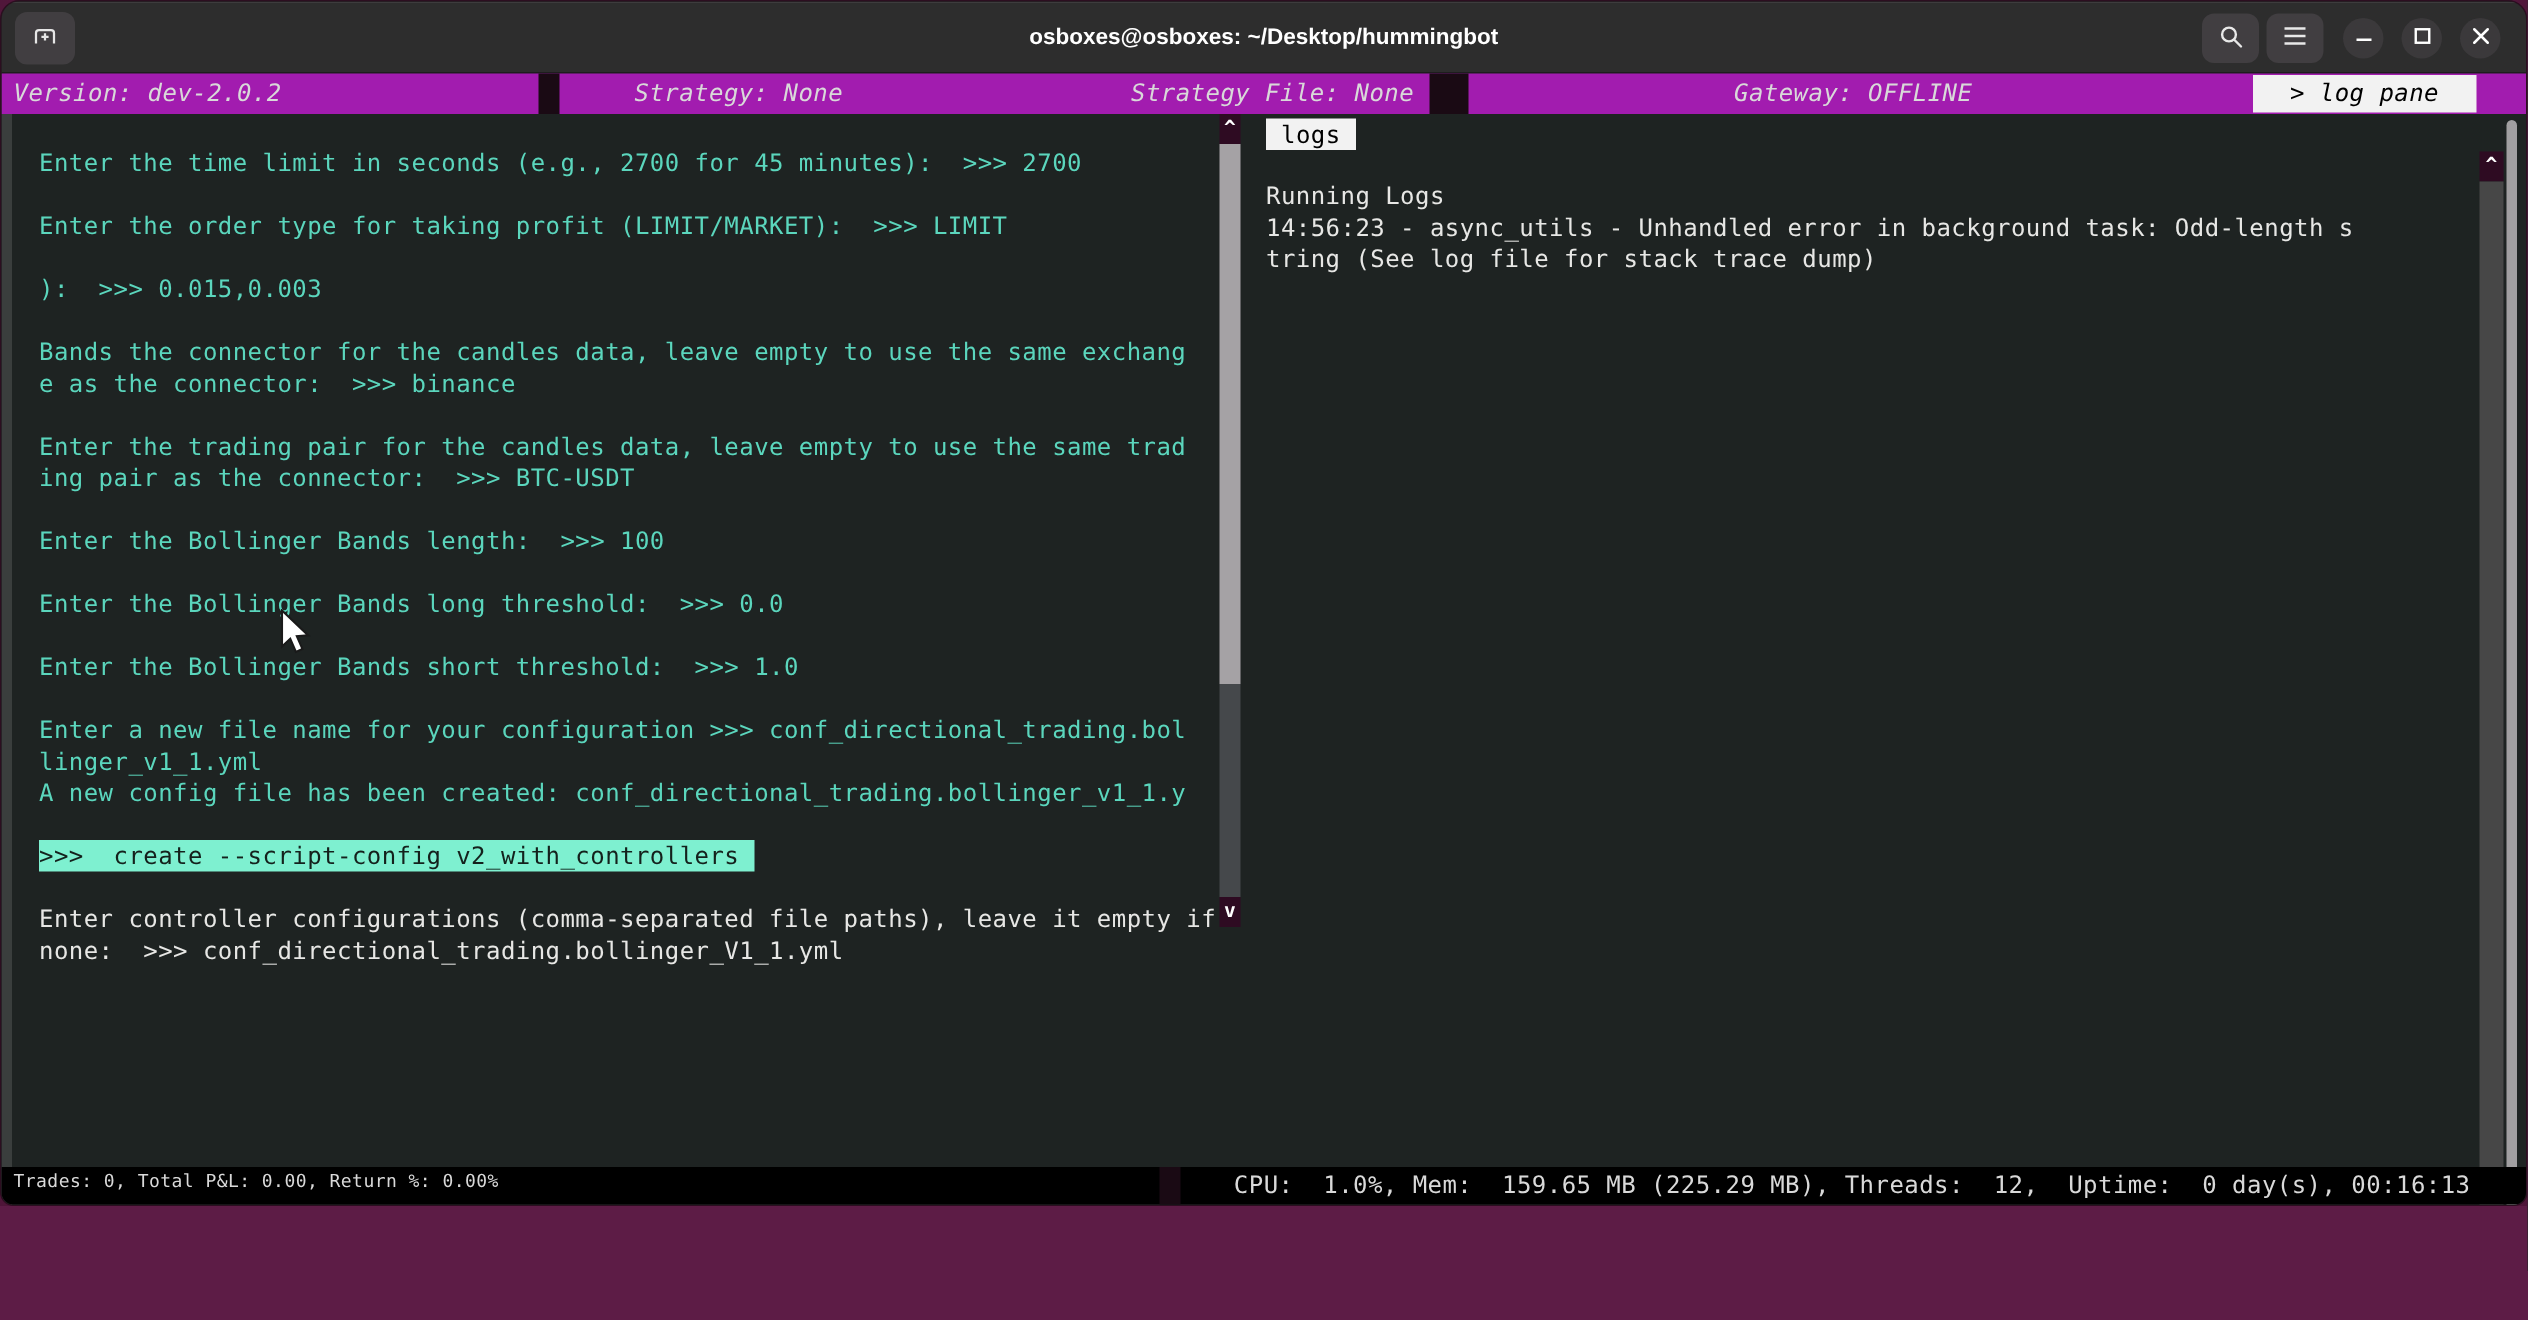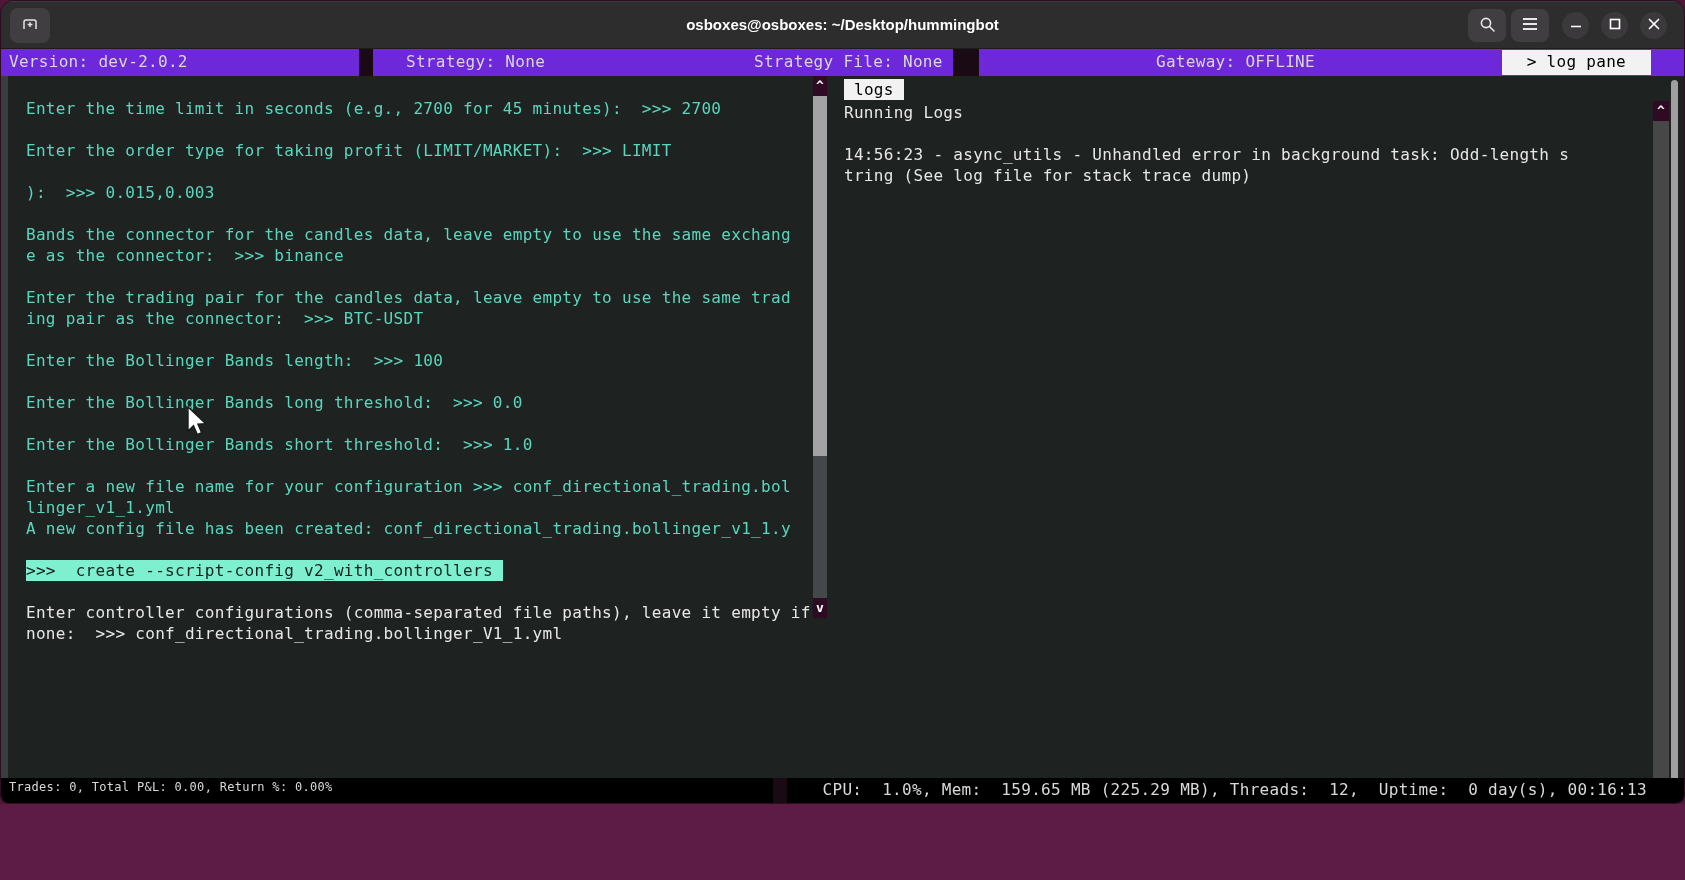--- a/index.html
+++ b/index.html
@@ -14,21 +14,21 @@
   .titlebar { position:absolute; top:0; left:0; right:0; height:48px; background:#2d2d2d;
               border-bottom:1px solid #1e1d1e; box-shadow:inset 0 1px 0 #3d3c3d; }
   .tb-btn { position:absolute; top:8px; width:38px; height:33px; border:none; border-radius:8px;
             background:#413e41; display:flex; align-items:center; justify-content:center; cursor:pointer; }
   .circle-btn { position:absolute; top:11px; width:27px; height:27px; border:none; border-radius:50%;
             background:#3b393b; display:flex; align-items:center; justify-content:center; cursor:pointer; }
   .title { position:absolute; left:0; right:0; top:0; height:48px; line-height:48px; text-align:center;
            color:#ffffff; font-family:"Liberation Sans", sans-serif; font-weight:bold; font-size:15px; }
 
   
-  .topbar { position:absolute; top:48px; left:0; right:0; height:27px; background:#6d28d9; }
+  .topbar { position:absolute; top:48px; left:0; right:0; height:27px; background:#a21caf;font-style:italic; }
   .seg-gap { position:absolute; top:0; bottom:0; background:#1a0a14; }
   .tb-label { position:absolute; top:3px; color:#d9d9d9; font-size:16px; letter-spacing:.3px; white-space:pre; }
   .logpane-toggle { position:absolute; right:33px; top:1px; height:25px; line-height:24px; background:#f2f2f2;
            color:#000; font-size:16px; letter-spacing:.3px; padding:0 25px; white-space:pre; cursor:pointer; }
 
   
   .main { position:absolute; top:75px; left:0; right:0; height:780px; background:var(--term_bg); }
   .left-strip { position:absolute; left:0; top:0; width:7px; height:780px; background:#3a3e3d; }
 
   .output-pane { position:absolute; left:25px; top:22px; }
@@ -41,22 +41,22 @@
   .lscroll { position:absolute; left:812px; top:0; width:14px; display:flex; flex-direction:column; cursor:pointer; }
   .scell { height:20px; background:var(--scroll_arrow_bg); color:#fff; font-size:13px; font-weight:bold;
            text-align:center; line-height:19px; }
   .lthumb { height:360px; background:#a5a2a5; }
   .ltrack { height:142px; background:#45484b; }
 
   
   .log-pane { position:absolute; left:843px; top:0; width:800px; }
   .log-tab { display:inline-block; margin-top:3px; height:21px; line-height:21px; background:#f2f2f2;
              color:#000; font-size:16px; letter-spacing:.3px; padding:0 10px; cursor:pointer; }
-  .log-heading { margin-top:2px; height:21px; line-height:21px; color:#e7e7e5; font-size:16px; letter-spacing:.3px; }
-  .log-lines { margin-top:21px; }
+  .log-heading { margin-top:20px; height:21px; line-height:21px; color:#e7e7e5; font-size:16px; letter-spacing:.3px; }
+  .log-lines { }
   .lline { height:21px; line-height:21px; white-space:pre; color:#e7e7e5; font-size:16px; letter-spacing:.3px; }
 
   
   .rscroll { position:absolute; left:1652px; top:25px; width:16px; display:flex; flex-direction:column; cursor:pointer; }
   .rtrack { height:710px; background:#474747; }
 
   
   .gnome-scroll { position:absolute; left:1670px; top:4px; width:7px; height:772px;
                   background:#a19fa1; border-radius:4px; cursor:pointer; }
 
@@ -116,21 +116,21 @@
         <span>
           <svg width="12" height="12" viewBox="0 0 12 12">
               <path d="M1.5 1.5 L10.5 10.5 M10.5 1.5 L1.5 10.5" stroke="#fff" stroke-width="1.7" stroke-linecap="round"></path>
             </svg>
         </span>
       </button>
     </div>
 
     <div class="topbar">
       <span class="tb-label" style="left:8px;">Version: dev-2.0.2</span>
-      <span class="tb-label" style="left:405px;">Strategy: None</span>
+      <span class="tb-label" style="left:422px;">Strategy: None</span>
       <span class="tb-label" style="left:753px;">Strategy File: None</span>
       <span class="tb-label" style="left:1155px;">Gateway: OFFLINE</span>
       <div class="seg-gap" style="left:358px; width:14px;"></div>
       <div class="seg-gap" style="left:952px; width:26px;"></div>
       <div class="logpane-toggle">&gt; log pane</div>
     </div>
 
     <div class="main">
       <div class="left-strip"></div>
 

